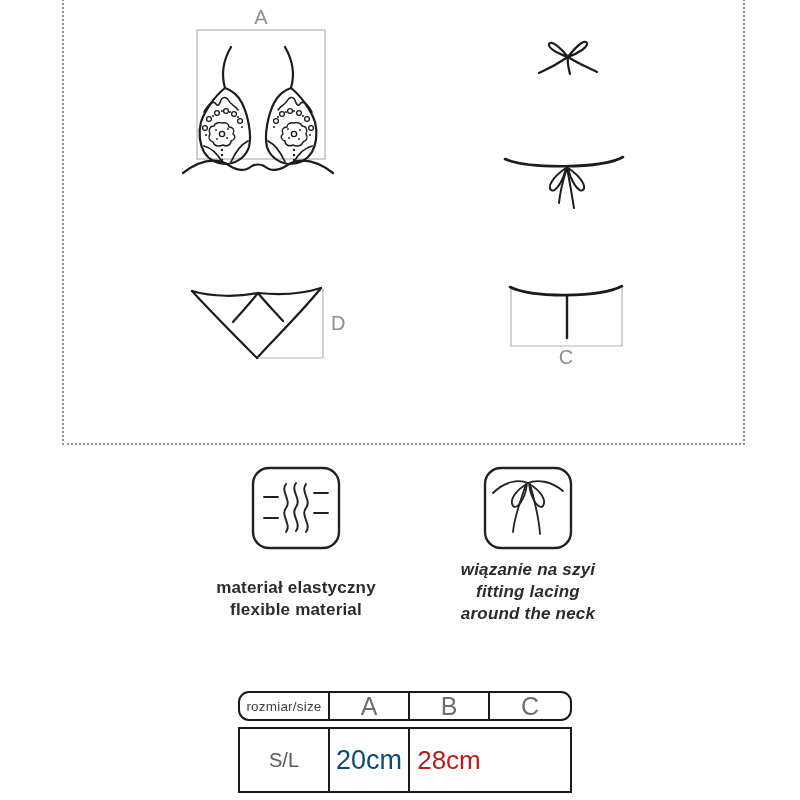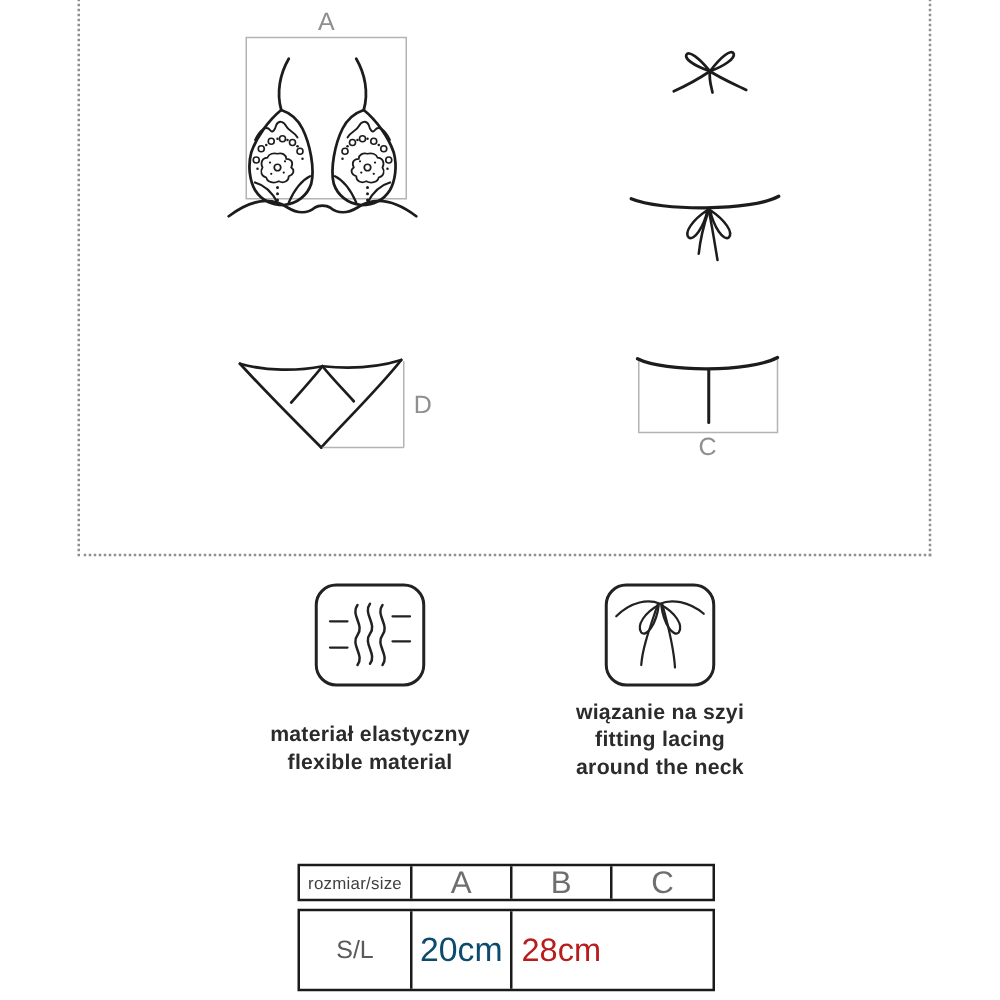--- a/index.html
+++ b/index.html
@@ -19,27 +19,27 @@
     fill:#8f8f8f;font-size:20px;
   }
   .icon-svg{position:absolute;}
   .icon-flex{left:251px;top:466px;}
   .icon-lace{left:483px;top:466px;}
   .feature-caption{
     position:absolute;text-align:center;color:#2b2b2b;
     font-size:17px;line-height:22px;font-weight:600;letter-spacing:.2px;
   }
   .caption-flex{left:165px;top:577px;width:262px;}
-  .caption-lace{left:412px;top:559px;width:232px;}
+  .caption-lace{left:412px;top:559px;width:232px;font-style:italic;}
   .size-table{position:absolute;left:238px;width:334px;}
   .tbl-row{
     position:absolute;left:0;width:334px;box-sizing:border-box;
     border:2px solid #1a1a1a;display:grid;grid-template-columns:88px 80px 80px 82px;
   }
-  .tbl-header{top:691px;height:30px;}
+  .tbl-header{top:691px;height:30px;border-radius:11px;}
   .tbl-data{top:727px;height:66px;}
   .tbl-cell{
     display:flex;align-items:center;justify-content:center;
     box-sizing:border-box;overflow:hidden;white-space:nowrap;
   }
   .tbl-cell + .tbl-cell{border-left:2px solid #1a1a1a;}
   .hdr-size-label{font-size:13.5px;color:#3f3f3f;letter-spacing:.2px;}
   .hdr-letter{font-size:25px;color:#6e6e6e;}
   .cell-sl{font-size:20px;color:#5a5a5a;}
   .cell-a{font-size:23px;color:#222222;}

